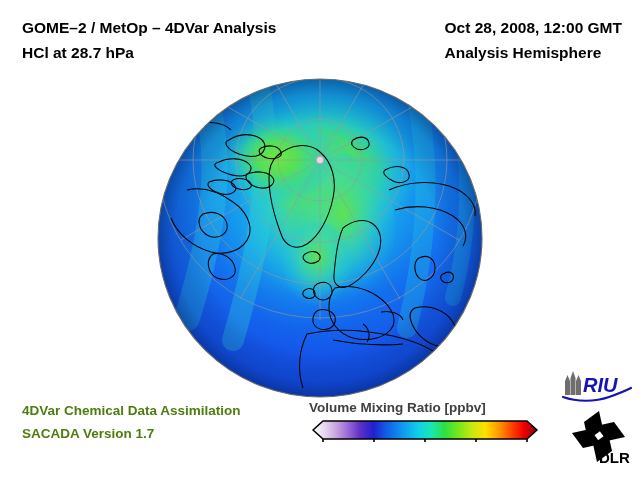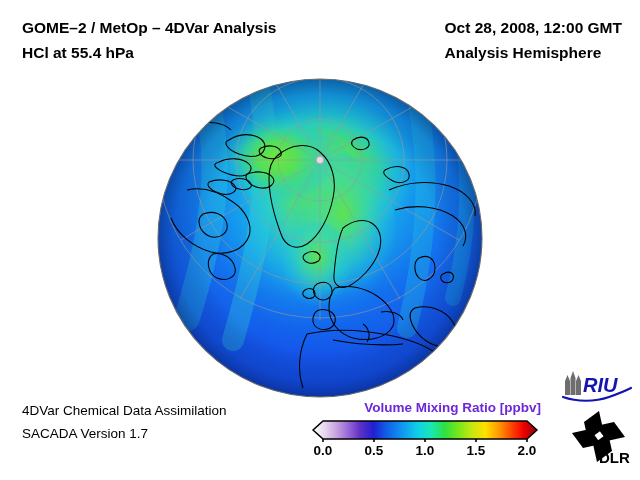--- a/index.html
+++ b/index.html
@@ -49,38 +49,38 @@
   #globe-svg { display: block; }
 
   
   .footer-text {
     position: absolute;
     left: 22px;
     top: 400px;
   }
   .footer-line {
     font-size: 13.5px;
-    font-weight: normal;
-    color: #000000;
+    font-weight: bold;
+    color: #4d7c0f;
     line-height: 22.5px;
     white-space: nowrap;
   }
 
   
   #cbar-block {
     position: absolute;
     left: 305px;
     top: 400px;
     width: 240px;
   }
   #cbar-title {
     font-size: 13.5px;
     font-weight: bold;
-    color: #6d28d9;
-    text-align: right;
+    color: #404040;
+    text-align: left;
     width: 232px;
     margin-left: 4px;
     white-space: nowrap;
   }
   #cbar-svg {
     display: block;
     margin-top: 3px;
   }
   #cbar-ticklabels {
     position: relative;
@@ -114,21 +114,21 @@
     height: 58px;
   }
 </style>
 </head>
 <body>
 
 <div id="canvas">
 
   <div class="hdr-left">
     <div class="hdr-line">GOME–2 / MetOp – 4DVar Analysis</div>
-    <div class="hdr-line">HCl at 55.4 hPa</div>
+    <div class="hdr-line">HCl at 28.7 hPa</div>
   </div>
 
   <div class="hdr-right">
     <div class="hdr-line">Oct 28, 2008, 12:00 GMT</div>
     <div class="hdr-line">Analysis Hemisphere</div>
   </div>
 
   <div id="globe-wrap">
     <svg id="globe-svg" width="326" height="320" viewBox="0 0 326 320">
       <defs>
@@ -345,27 +345,20 @@
       <path id="cbar-shape" d="M8,12 L18,3 L222,3 L232,12 L222,21 L18,21 Z" fill="url(#cbarGrad)" stroke="#000000" stroke-width="1.6" stroke-linejoin="round"></path>
       <g id="cbar-ticks" stroke="#000000" stroke-width="1.6">
           <line x1="18" x2="18" y1="21" y2="24"></line>
           <line x1="69" x2="69" y1="21" y2="24"></line>
           <line x1="120" x2="120" y1="21" y2="24"></line>
           <line x1="171" x2="171" y1="21" y2="24"></line>
           <line x1="222" x2="222" y1="21" y2="24"></line>
         </g>
     </svg>
 
-    <div id="cbar-ticklabels">
-        <div class="cbar-ticklabel" style="left: 18px;">0.0</div>
-        <div class="cbar-ticklabel" style="left: 69px;">0.5</div>
-        <div class="cbar-ticklabel" style="left: 120px;">1.0</div>
-        <div class="cbar-ticklabel" style="left: 171px;">1.5</div>
-        <div class="cbar-ticklabel" style="left: 222px;">2.0</div>
-      </div>
   </div>
 
   <svg id="riu-logo" viewBox="0 0 72 34">
 
     <g fill="#6e6e6e">
       <path d="M4,26 L4,12 L6.5,6 L9,12 L9,26 Z"></path>
       <path d="M9.5,26 L9.5,9 L12,2 L14.5,9 L14.5,26 Z"></path>
       <path d="M15,26 L15,12 L17.5,6 L20,12 L20,26 Z"></path>
     </g>
 

